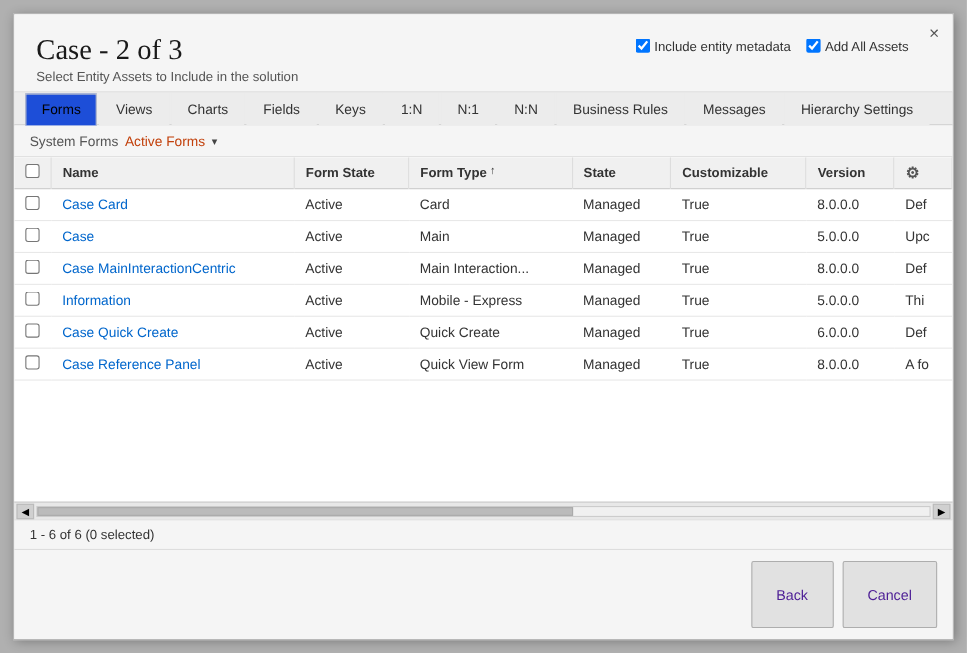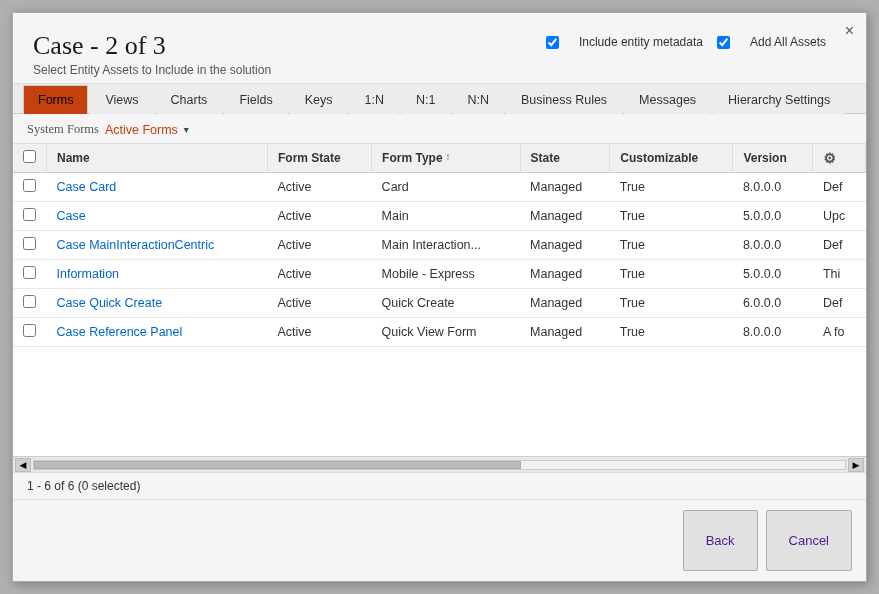--- a/index.html
+++ b/index.html
@@ -57,22 +57,21 @@
       top: 22px;
       right: 40px;
       display: flex;
       align-items: center;
       gap: 14px;
       font-size: 12px;
       color: #333;
     }
     .header-checkboxes label {
       display: flex;
-      align-items: center;
-      gap: 20px;
+      gap: 4px;
       cursor: pointer;
     }
     .header-checkboxes input[type="checkbox"] {
       width: 13px;
       height: 13px;
     }
     .tabs {
       display: flex;
       background: #ececec;
       border-bottom: 1px solid #ccc;
@@ -84,37 +83,36 @@
       cursor: pointer;
       border: 1px solid transparent;
       border-bottom: none;
       margin-right: 2px;
       background: #ececec;
       color: #333;
       position: relative;
       top: 1px;
     }
     .tab.active {
-      background: #c2410c;
+      background: #1d4ed8;
       border-color: #ccc;
       color: #000;
     }
     .subheader {
       padding: 8px 14px 6px 14px;
       background: #f5f5f5;
       font-size: 12.5px;
       color: #333;
       display: flex;
       align-items: center;
       gap: 6px;
       border-bottom: 1px solid #ddd;
     }
     .subheader .system-forms {
       color: #555;
-      font-family: Liberation Serif, serif;
     }
     .subheader .active-forms {
       font-weight: 400;
       color: #c2410c;
     }
     .dropdown-arrow {
       font-size: 10px;
       color: #444;
     }
     .table-container {

